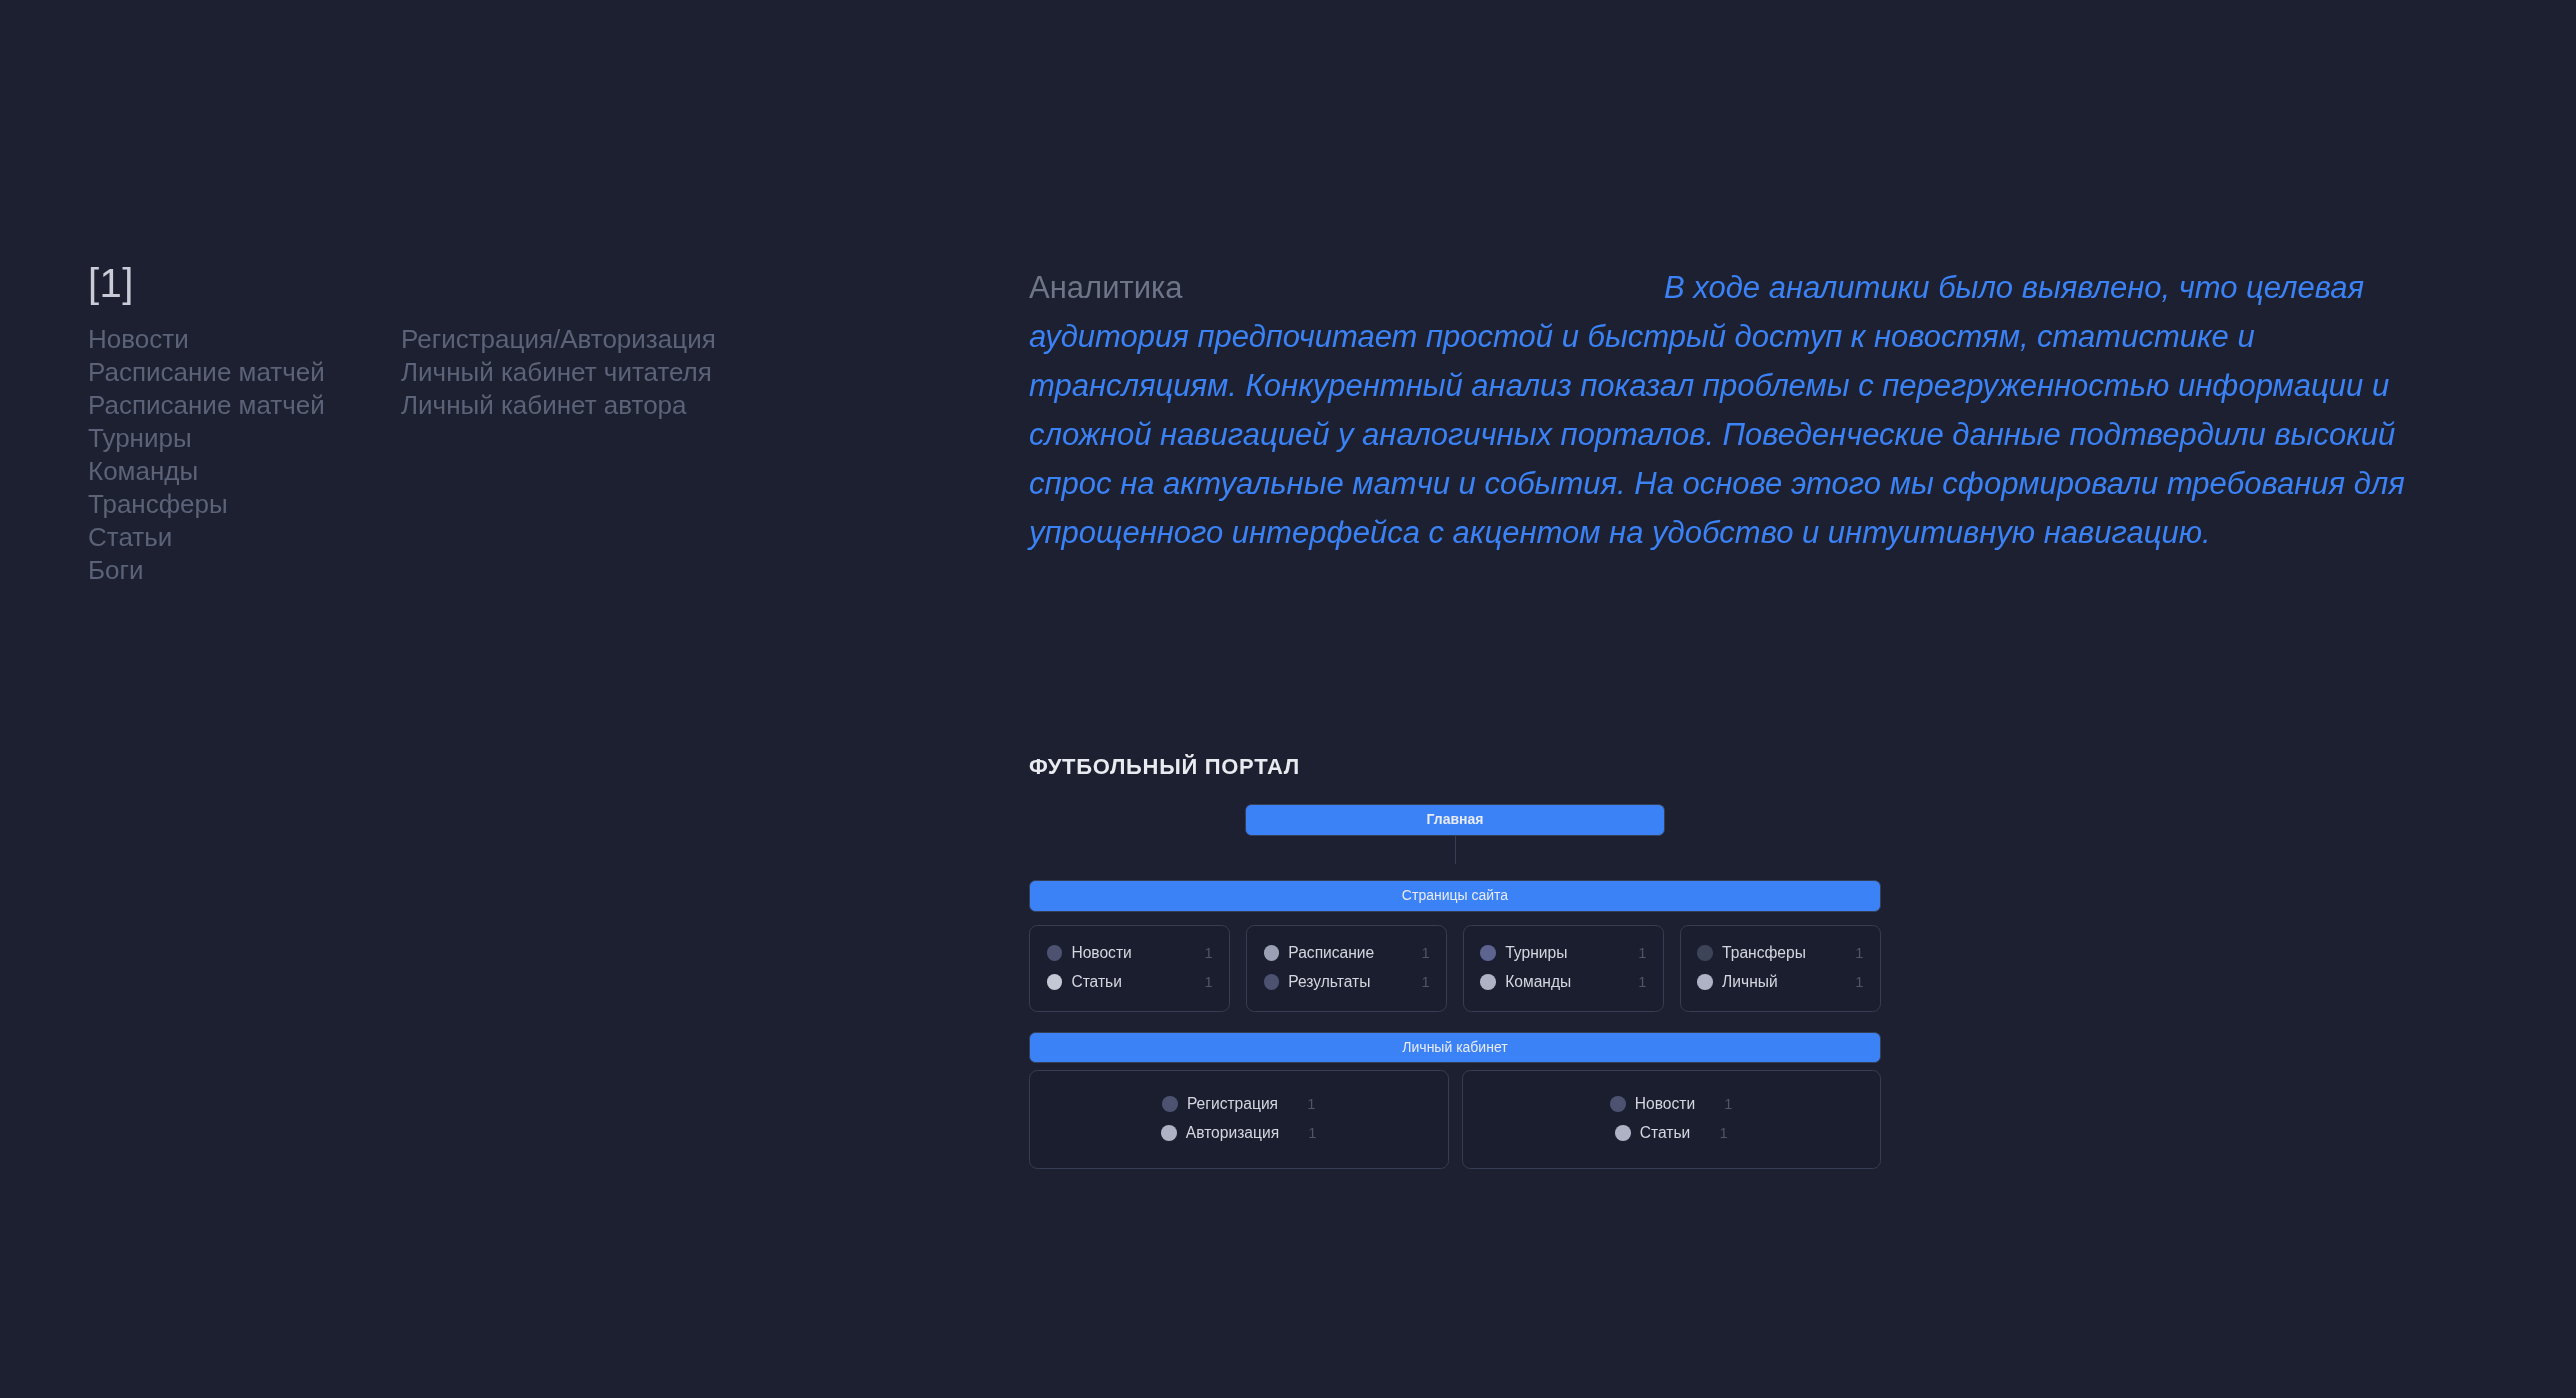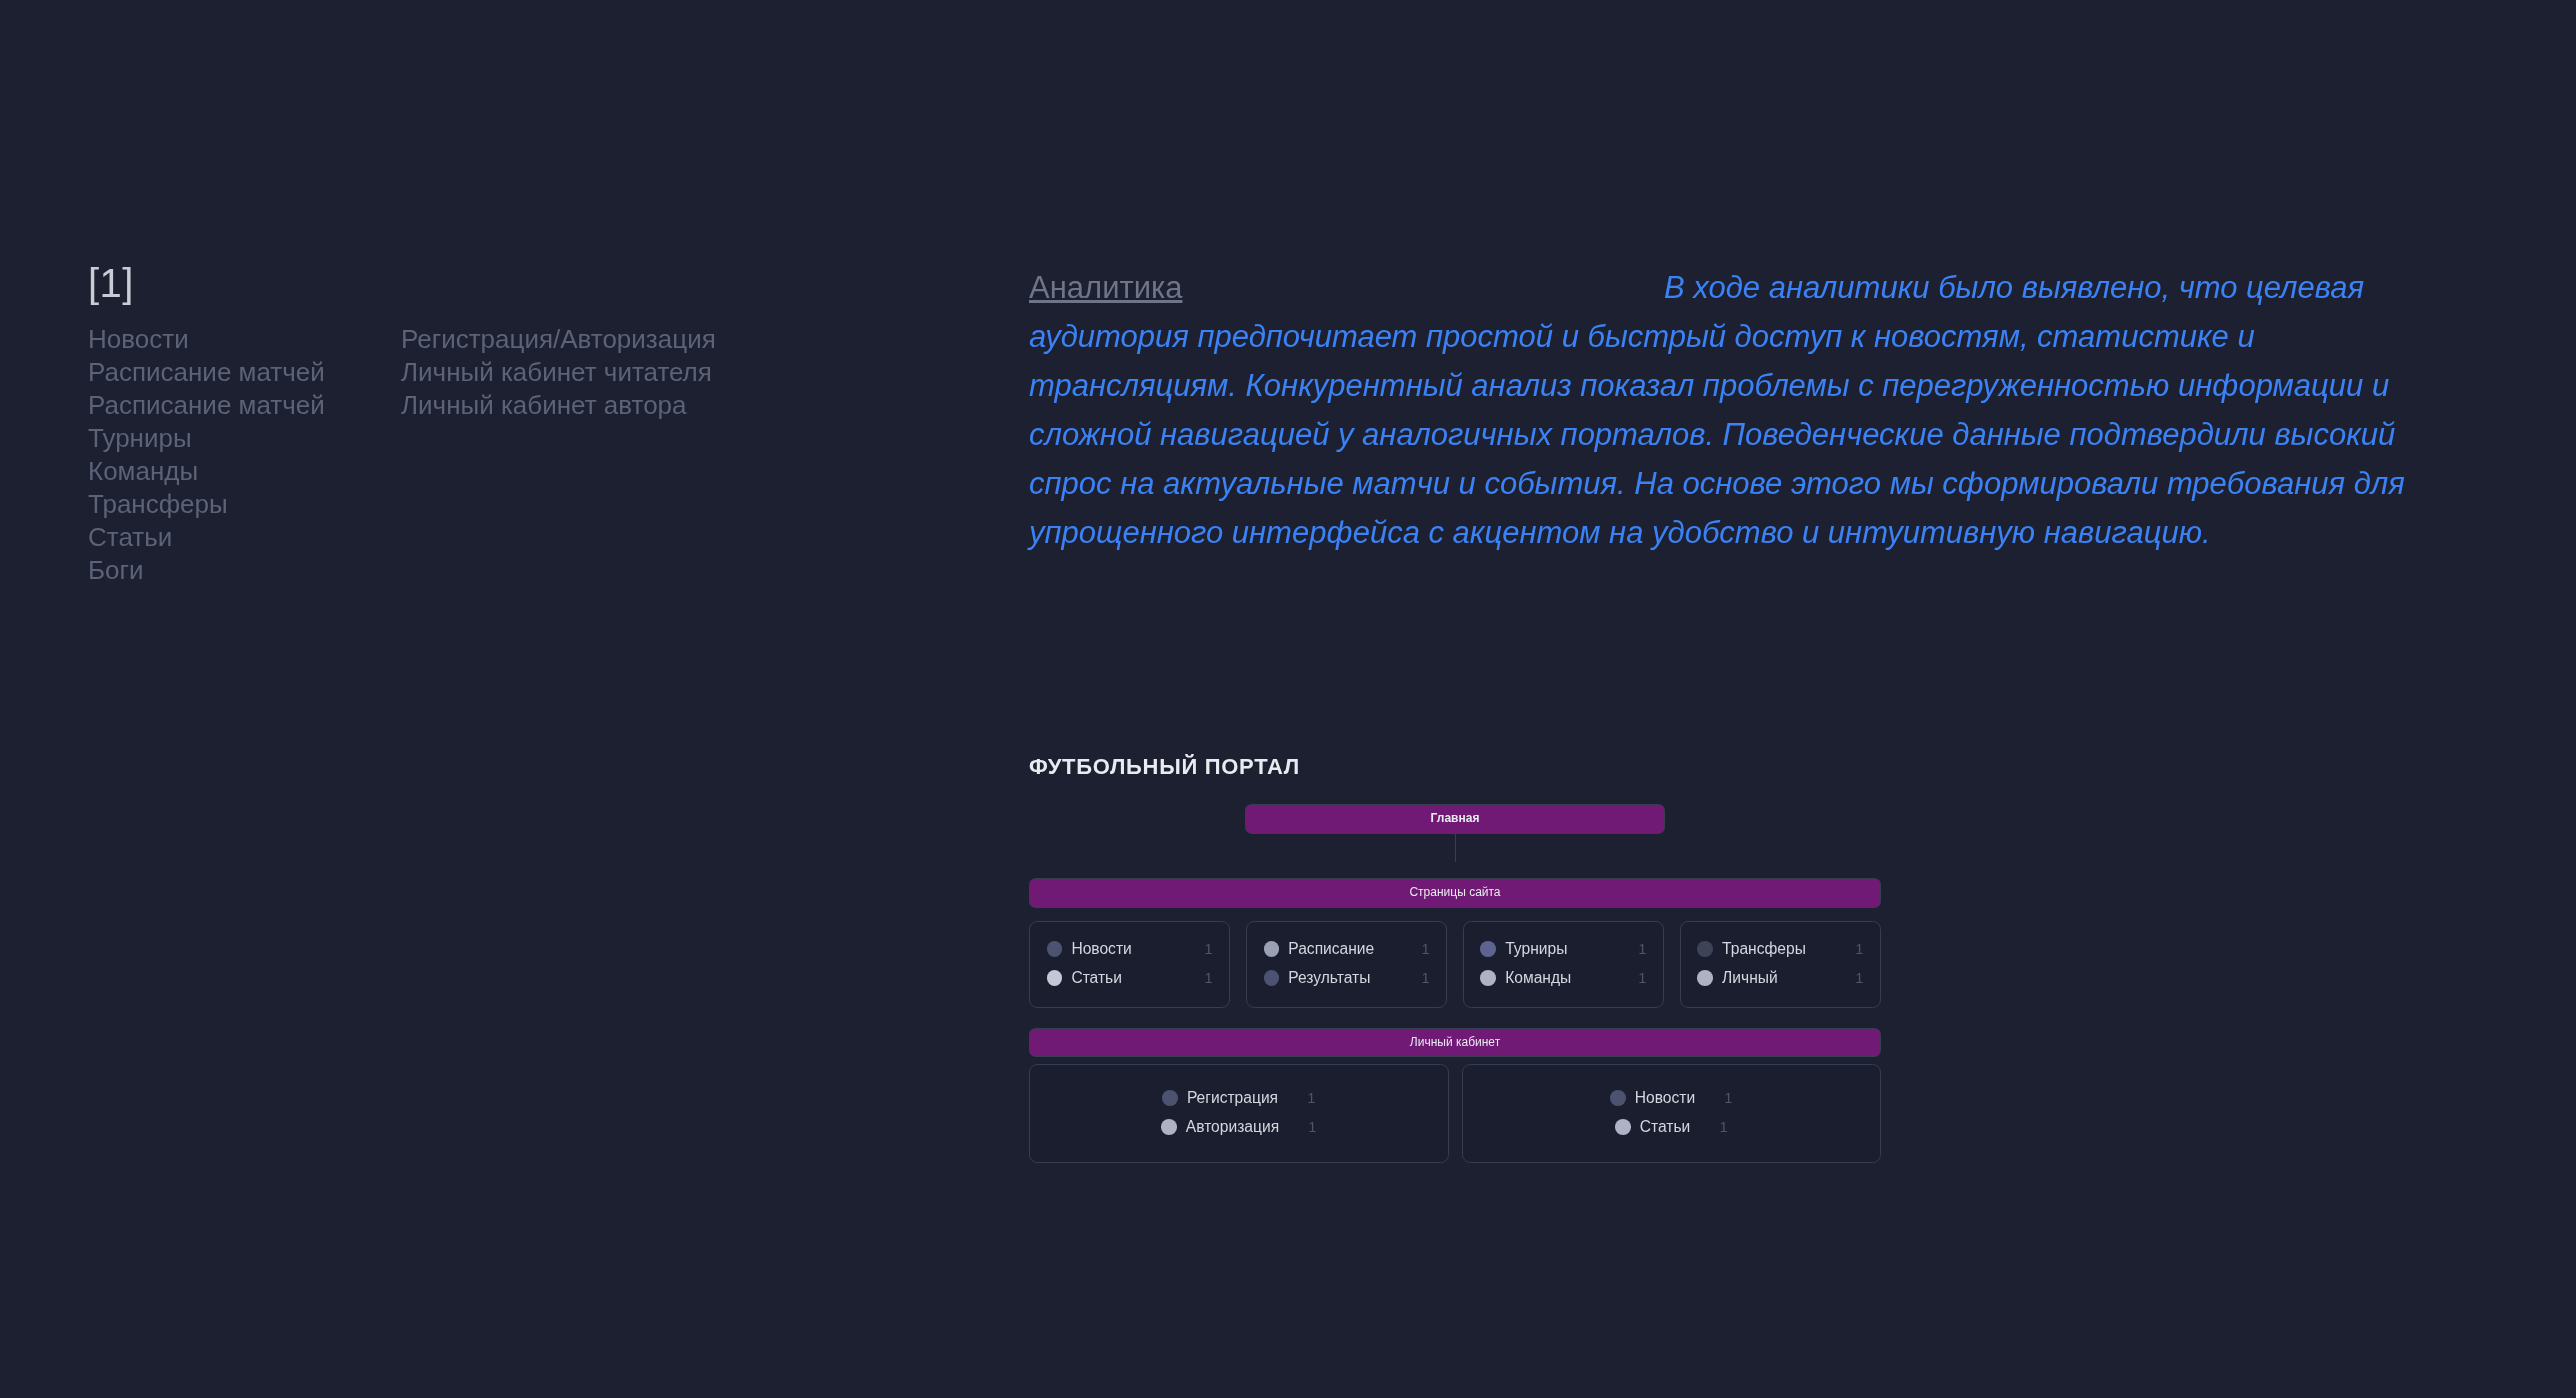--- a/index.html
+++ b/index.html
@@ -64,21 +64,20 @@
   }
 
   .analytics-heading {
     position: absolute;
     left: 0;
     top: 4.6px;
     font-size: 31px;
     line-height: 39px;
     color: #6f7588;
     font-weight: 400;
-    text-decoration: underline;
   }
 
   .analytics-text {
     font-size: 31px;
     line-height: 49px;
     color: #3b82f6;
     font-weight: 400;
     text-indent: 635px;
     text-align: left;
     font-style: italic;
@@ -97,24 +96,24 @@
     font-size: 22px;
     font-weight: 700;
     letter-spacing: 0.7px;
     color: #e9ebf0;
     margin-bottom: 24px;
   }
 
   .node-bar {
     border: 0.9px solid #373d52;
     border-radius: 6.4px;
-    background: #701a75;
+    background: #3b82f6;
     text-align: center;
     color: #e9ebf0;
-    font-size: 12px;
+    font-size: 14px;
     padding: 6.4px 0 7.4px;
   }
 
   .node-home {
     width: 420px;
     margin: 0 auto;
     font-weight: 700;
   }
 
   .connector {

